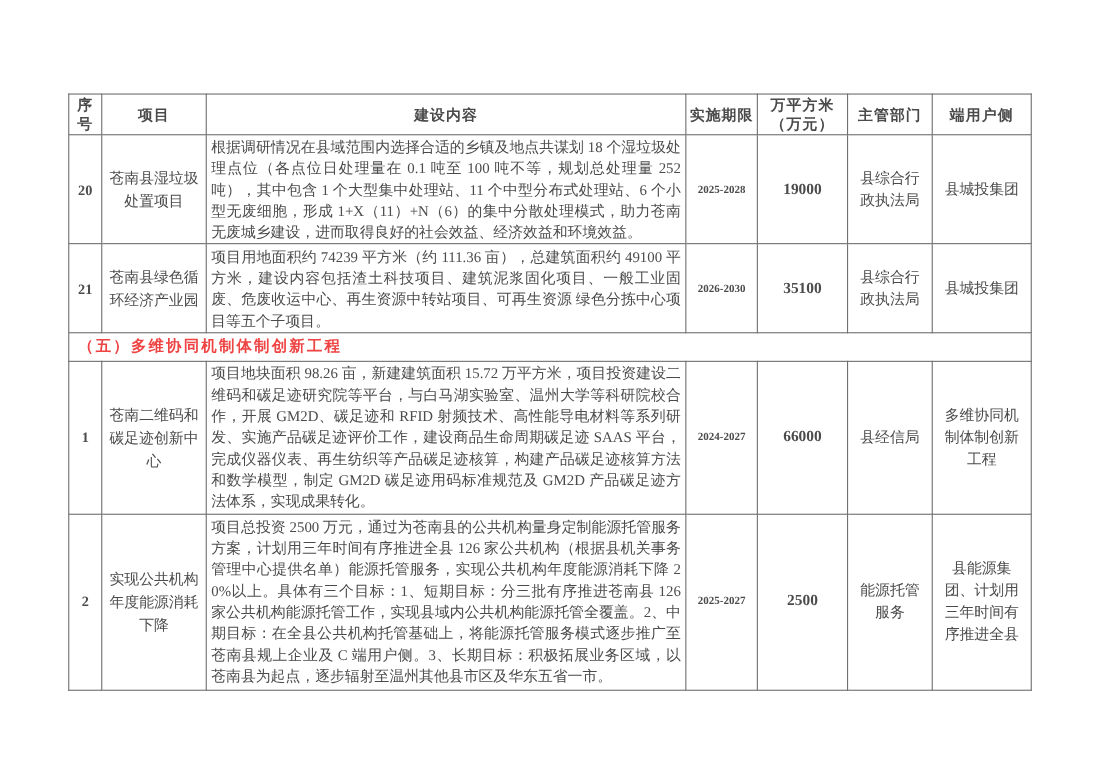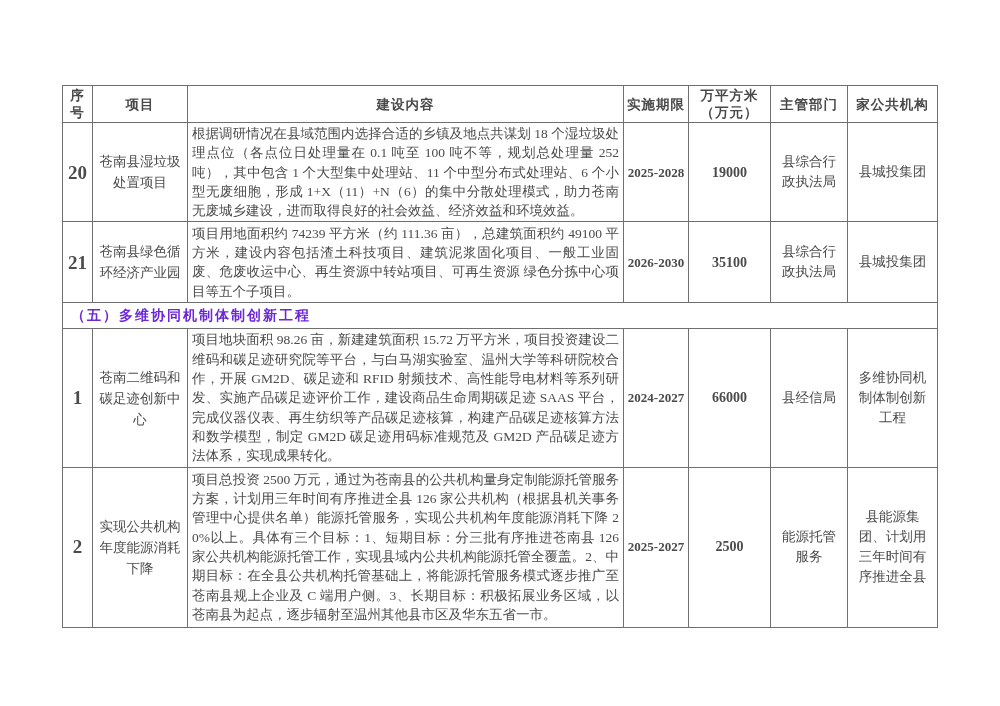--- a/index.html
+++ b/index.html
@@ -36,59 +36,59 @@
   .project-table th {
     font-weight: bold;
     text-align: center;
     letter-spacing: 1px;
     line-height: 17px;
     color: #4a4a4a;
   }
   td.c-seq {
     text-align: center;
     font-weight: bold;
-    font-size: 19px;
+    font-size: 13px;
   }
   td.c-project {
     text-align: center;
     line-height: 21px;
     padding: 19px 5px;
     margin-top: 39px;
   }
   td.c-content {
     text-align: justify;
     text-justify: inter-character;
     vertical-align: middle;
     padding: 1px 4px;
     margin-left: 32px;
   }
   td.c-period {
     text-align: center;
     font-weight: bold;
-    font-size: 13px;
+    font-size: 10px;
     white-space: nowrap;
     letter-spacing: 0px;
   }
   td.c-invest {
     text-align: center;
     font-weight: bold;
     font-size: 14px;
   }
   td.c-dept, td.c-owner {
     text-align: center;
     line-height: 20px;
     padding: 1px 6px;
   }
   td.section-row {
     font-weight: bold;
     text-align: left;
     padding-left: 8px;
     letter-spacing: 2px;
     font-size: 14px;
-    color: #6d28d9;
+    color: #ef4444;
   }
 </style>
 </head>
 <body>
 
 <div class="page">
   <table class="project-table">
     <colgroup>
       <col style="width:30px">
       <col style="width:95px">
@@ -100,21 +100,21 @@
     </colgroup>
 
     <tbody>
         <tr style="height:33px;">
       <th>序号</th>
       <th>项目</th>
       <th>建设内容</th>
       <th>实施期限</th>
       <th><span>万平方米</span><br><span>（万元）</span></th>
       <th>主管部门</th>
-      <th>家公共机构</th>
+      <th>端用户侧</th>
     </tr>
 
     <tr style="height:97px;">
       <td class="c-seq">20</td>
       <td class="c-project">苍南县湿垃圾处置项目</td>
       <td class="c-content">根据调研情况在县域范围内选择合适的乡镇及地点共谋划 18 个湿垃圾处理点位（各点位日处理量在 0.1 吨至 100 吨不等，规划总处理量 252 吨），其中包含 1 个大型集中处理站、11 个中型分布式处理站、6 个小型无废细胞，形成 1+X（11）+N（6）的集中分散处理模式，助力苍南无废城乡建设，进而取得良好的社会效益、经济效益和环境效益。</td>
       <td class="c-period">2025-2028</td>
       <td class="c-invest">19000</td>
       <td class="c-dept">县综合行政执法局</td>
       <td class="c-owner">县城投集团</td>

